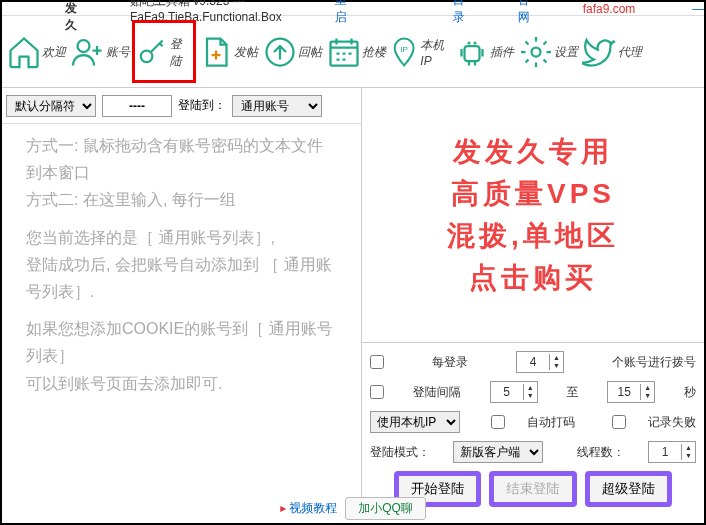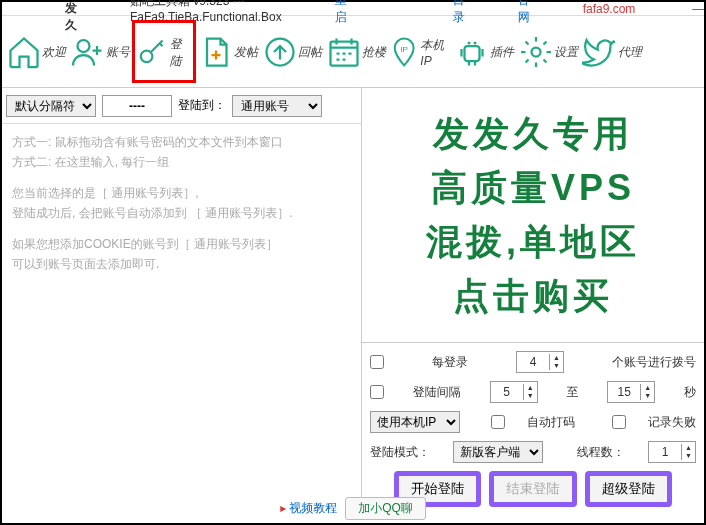--- a/index.html
+++ b/index.html
@@ -12,25 +12,25 @@
 .titlebar .winbtn { width: 16px; height: 14px; margin-left: 4px; color: #06c; cursor: pointer; text-align: center; }
 .toolbar { height: 72px; display: flex; border-bottom: 1px solid #ccc; padding: 4px 2px; }
 .tool { width: 64px; display: flex; flex-direction: row; align-items: center; justify-content: center; cursor: pointer; }
 .tool.highlighted { border: 3px solid #e00; }
 .tool svg { width: 36px; height: 36px; }
 .tool-label { font-size: 12px; color: #444; margin-top: 2px; font-style: italic; }
 .content { display: flex; height: 427px; }
 .left { width: 360px; border-right: 1px solid #ccc; display: flex; flex-direction: column; }
 .filterbar { height: 36px; display: flex; align-items: center; gap: 6px; padding: 4px; border-bottom: 1px solid #ddd; }
 .filterbar select, .filterbar input { height: 22px; font-size: 12px; border: 1px solid #999; padding: 0 4px; }
-.left-text { padding: 8px 10px; color: #aaa; font-size: 12px; line-height: 1.7; }
+.left-text { padding: 8px 24px; color: #aaa; font-size: 16px; line-height: 1.7; }
 .left-text p { margin-bottom: 10px; }
 .right { flex: 1; display: flex; flex-direction: column; }
 .ad { flex: 1; display: flex; flex-direction: column; justify-content: center; align-items: center; padding: 10px; }
-.ad-line { color: #15803d; font-weight: bold; font-size: 36px; letter-spacing: 4px; line-height: 1.5; }
+.ad-line { color: #ef4444; font-weight: bold; font-size: 28px; letter-spacing: 4px; line-height: 1.5; }
 .settings { border-top: 1px solid #ccc; padding: 8px; font-size: 12px; color: #333; }
 .srow { display: flex; align-items: center; gap: 6px; margin-bottom: 8px; justify-content: space-between; }
 .srow input[type=checkbox] { width: 14px; height: 14px; }
 .srow select { height: 22px; border: 1px solid #999; font-size: 12px; padding: 0 2px; }
 .spinner { display: inline-flex; border: 1px solid #999; height: 22px; align-items: center; }
 .spinner .val { width: 32px; text-align: center; }
 .spinner .arrows { display: flex; flex-direction: column; font-size: 7px; line-height: 8px; border-left: 1px solid #999; width: 14px; text-align: center; cursor: pointer; }
 .btnrow { display: flex; gap: 8px; justify-content: center; margin-top: 4px; }
 .btn { border: 5px solid #8b5cf6; background: #f4f4f4; padding: 4px 12px; cursor: pointer; border-radius: 4px; }
 .btn.disabled { color: #aaa; }

